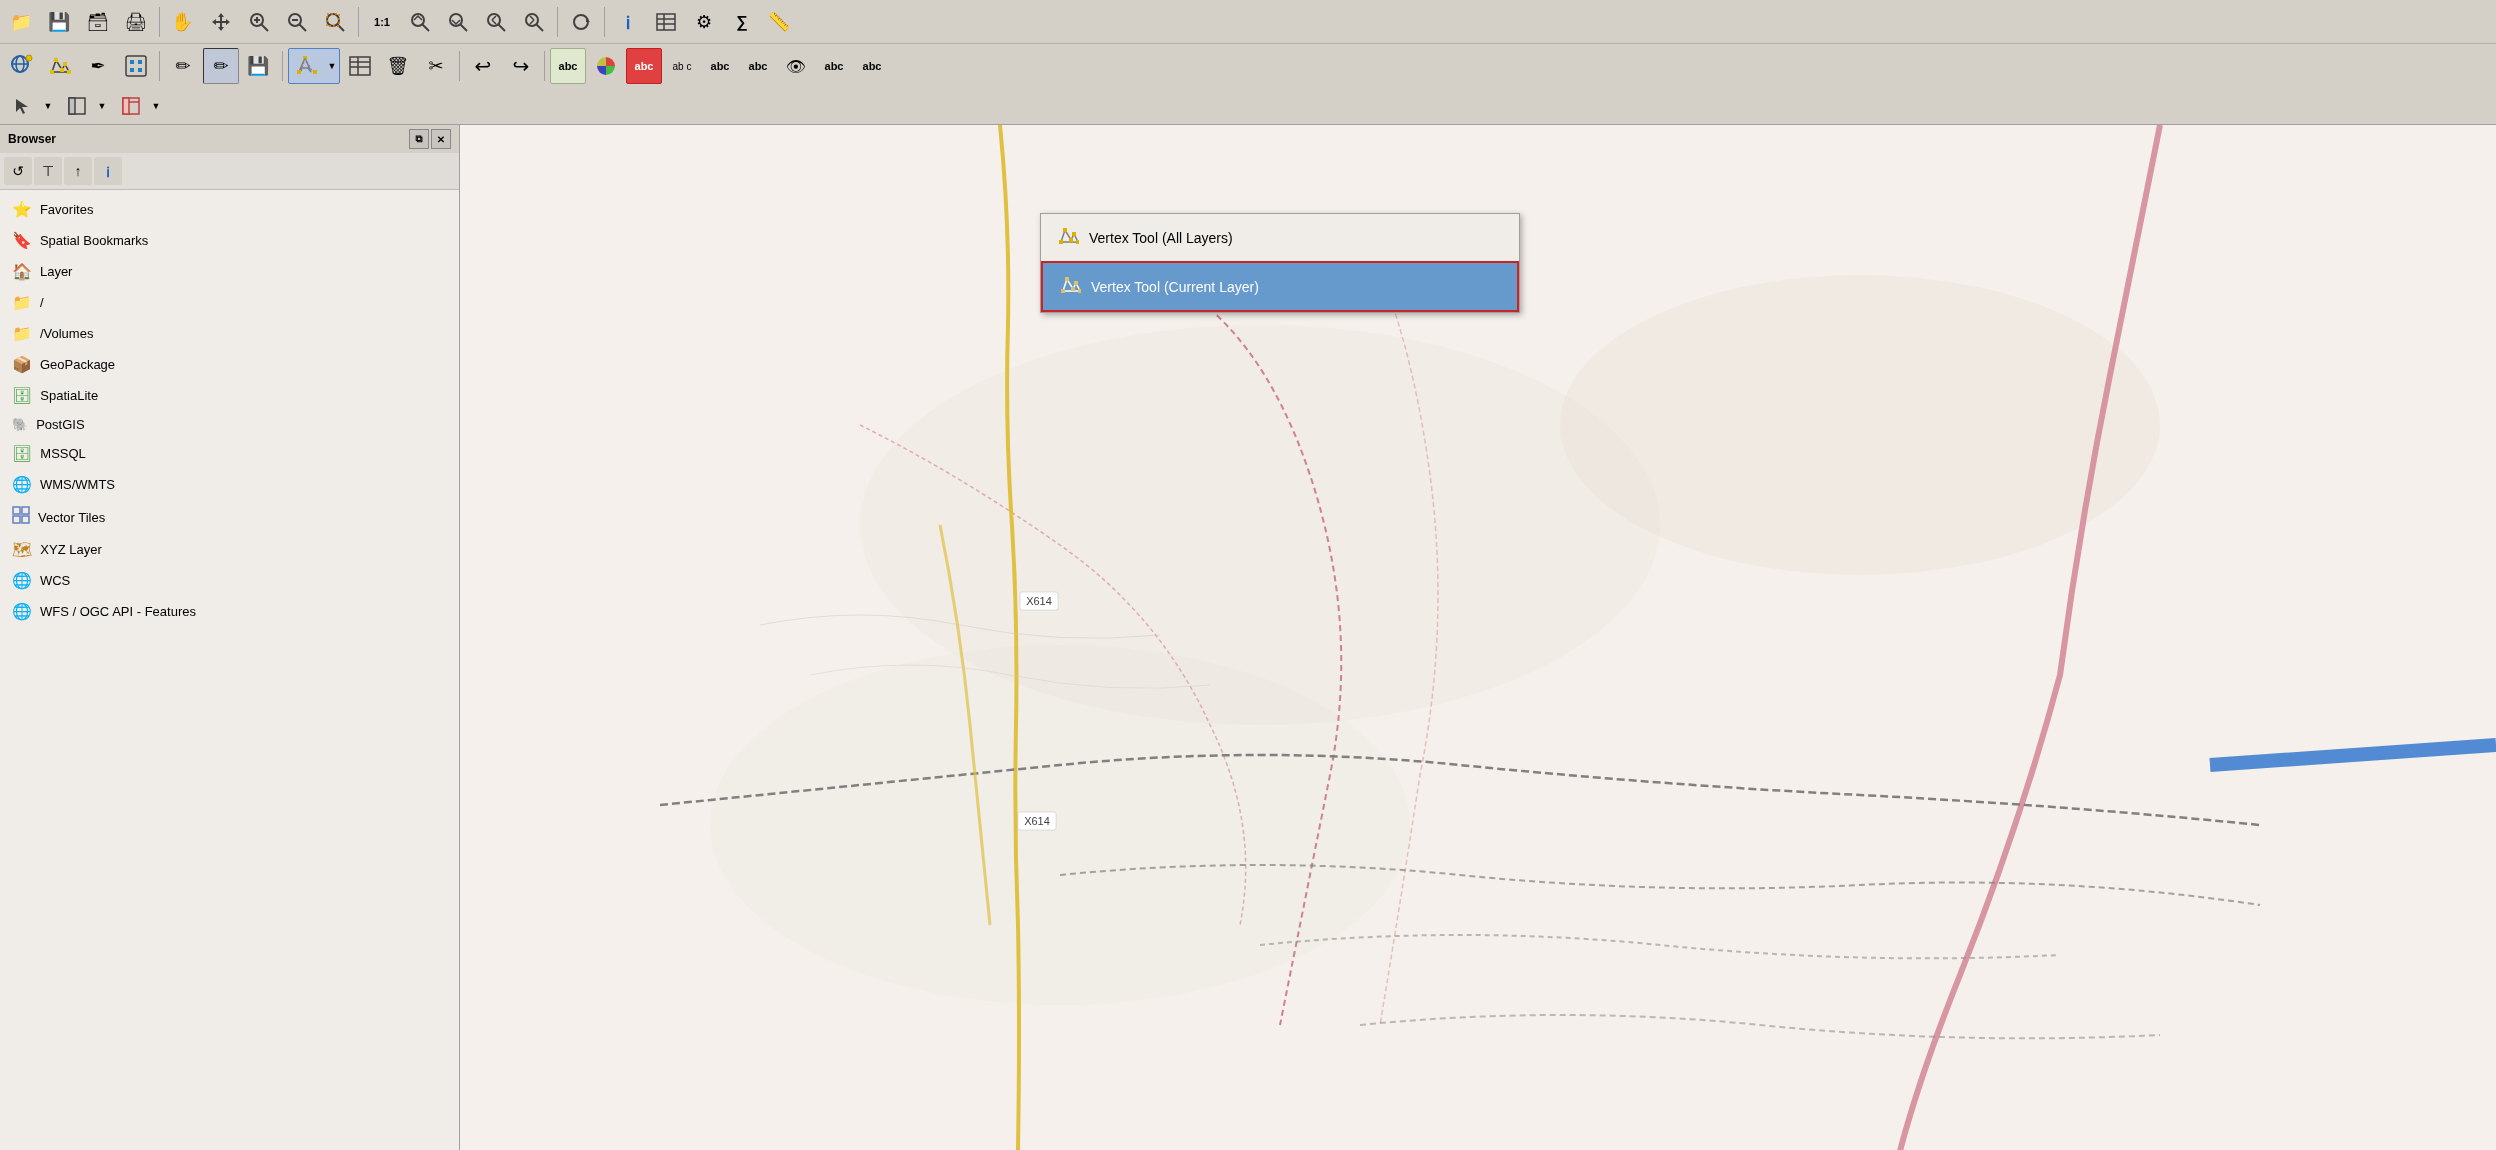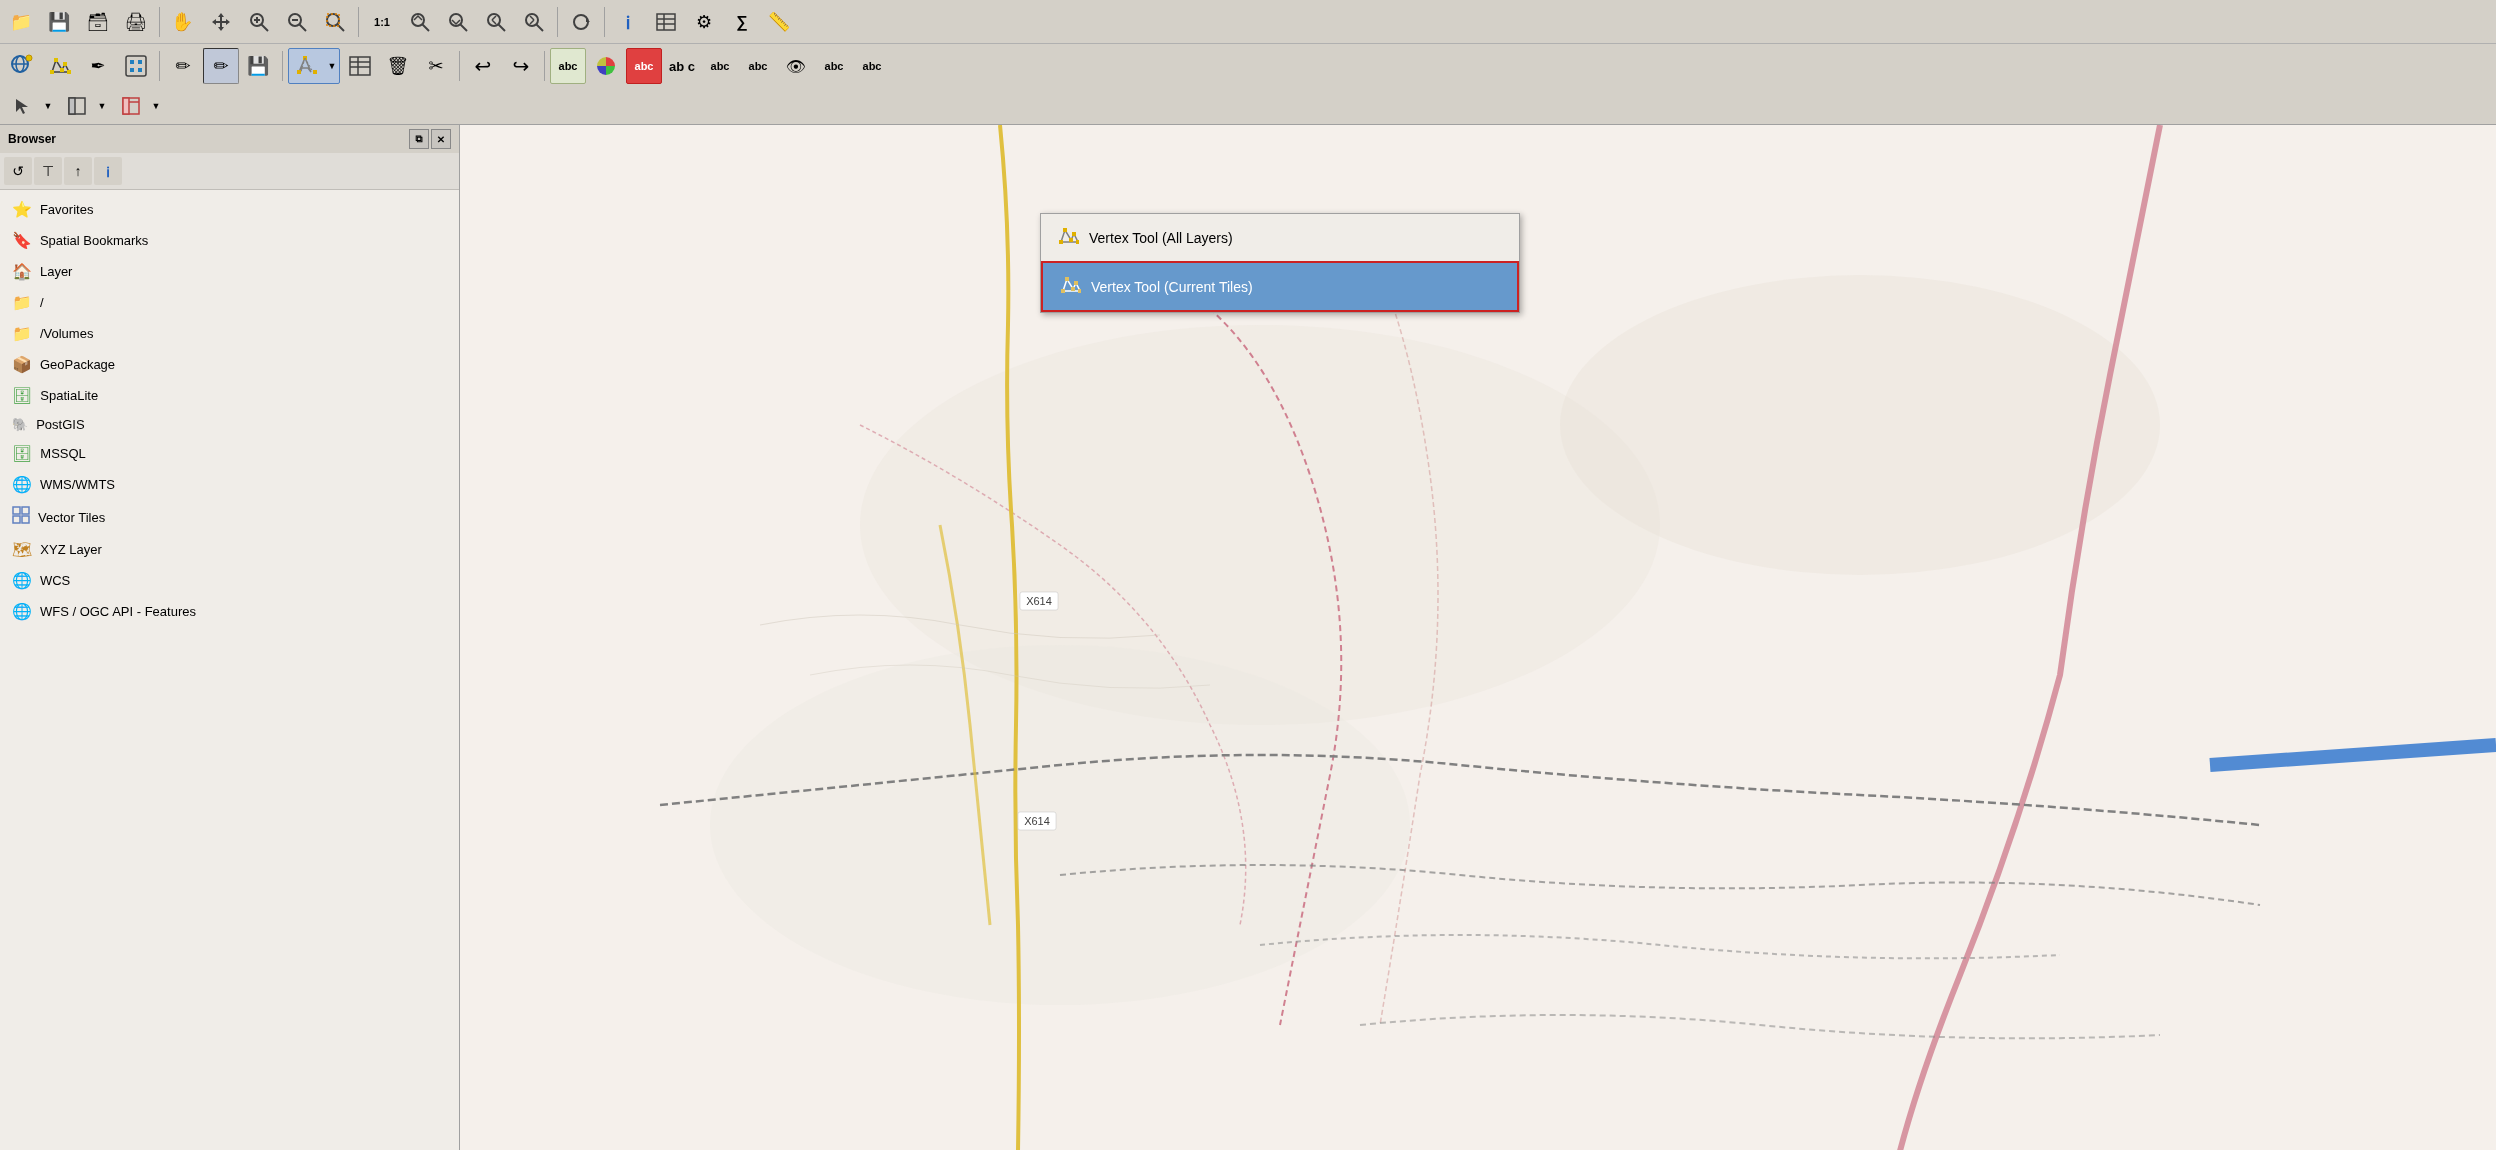--- a/index.html
+++ b/index.html
@@ -218,21 +218,21 @@
     <div class="tb-btn">
       <svg width="24" height="24" viewBox="0 0 24 24">
           <circle cx="12" cy="12" r="9" fill="#e0e0e0"></circle>
           <path d="M12 12 L12 3 A9 9 0 0 1 21 12 Z" fill="#e04040"></path>
           <path d="M12 12 L21 12 A9 9 0 0 1 12 21 Z" fill="#40c040"></path>
           <path d="M12 12 L12 21 A9 9 0 0 1 3 12 Z" fill="#4040c0"></path>
           <path d="M12 12 L3 12 A9 9 0 0 1 12 3 Z" fill="#c0c040"></path>
         </svg>
     </div>
     <div class="tb-btn" style="font-size:11px; font-weight:bold; color:white; background:#e04040; border:1px solid #c02020;">abc</div>
-    <div class="tb-btn" style="font-size:13px; font-weight:bold;">ab c</div>
+    <div class="tb-btn" style="font-size:10px; font-weight:normal;">ab c</div>
     <div class="tb-btn" style="font-size:11px; font-weight:bold;">abc</div>
     <div class="tb-btn" style="font-size:11px; font-weight:bold;">abc</div>
     <div class="tb-btn" style="font-size:16px;">👁</div>
     <div class="tb-btn" style="font-size:11px; font-weight:bold;">abc</div>
     <div class="tb-btn" style="font-size:11px; font-weight:bold;">abc</div>
   </div>
 
   <div class="toolbar-row3">
     <div class="tb-btn-dropdown">
       <div class="main-part">
@@ -418,17 +418,17 @@
         <span class="menu-icon">
           <svg width="22" height="22" viewBox="0 0 22 22">
               <path d="M4 18 L8 6 L14 16 L17 10 L21 18 Z" fill="none" stroke="white" stroke-width="1.5"></path>
               <rect x="6" y="4" width="4" height="4" fill="#e0c060"></rect>
               <rect x="2" y="16" width="4" height="4" fill="#e0c060"></rect>
               <rect x="12" y="14" width="4" height="4" fill="#e0c060"></rect>
               <rect x="15" y="8" width="4" height="4" fill="#e0c060"></rect>
               <rect x="19" y="16" width="4" height="4" fill="#e0c060"></rect>
             </svg>
         </span>
-        <span>Vertex Tool (Current Tiles)</span>
+        <span>Vertex Tool (Current Layer)</span>
       </div>
     </div>
   </div>
 </div>
 
 </body></html>

